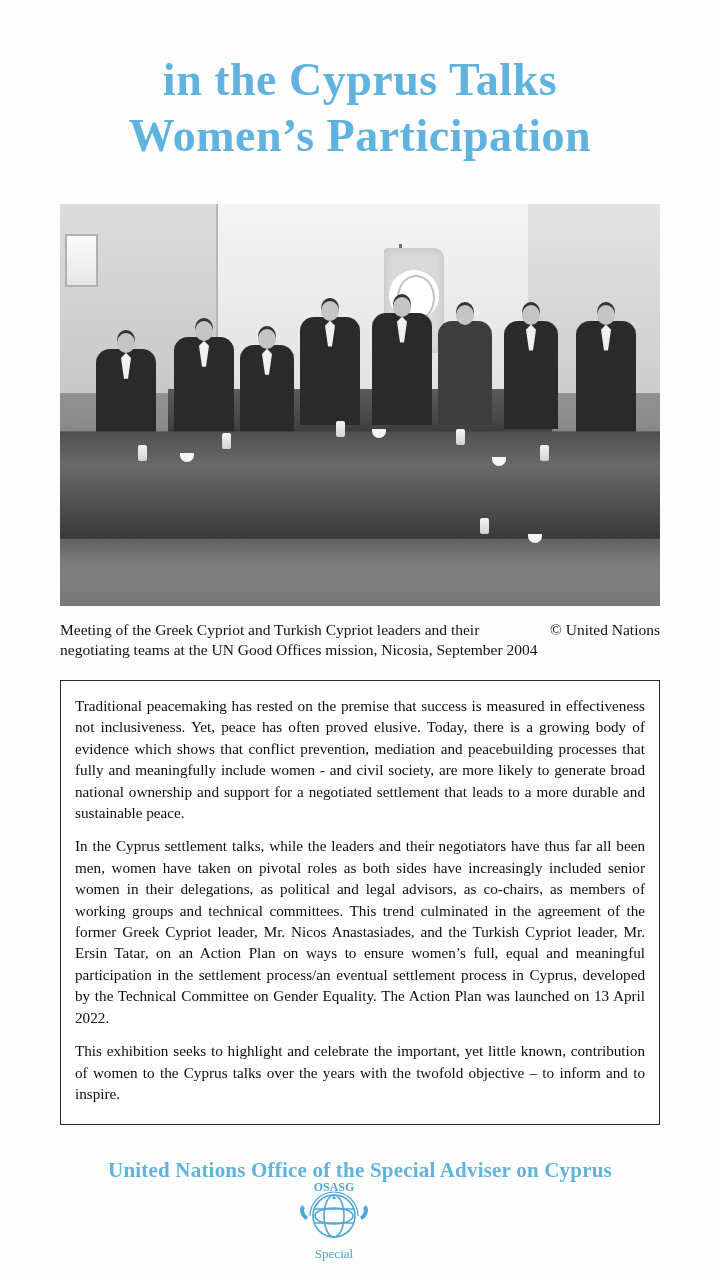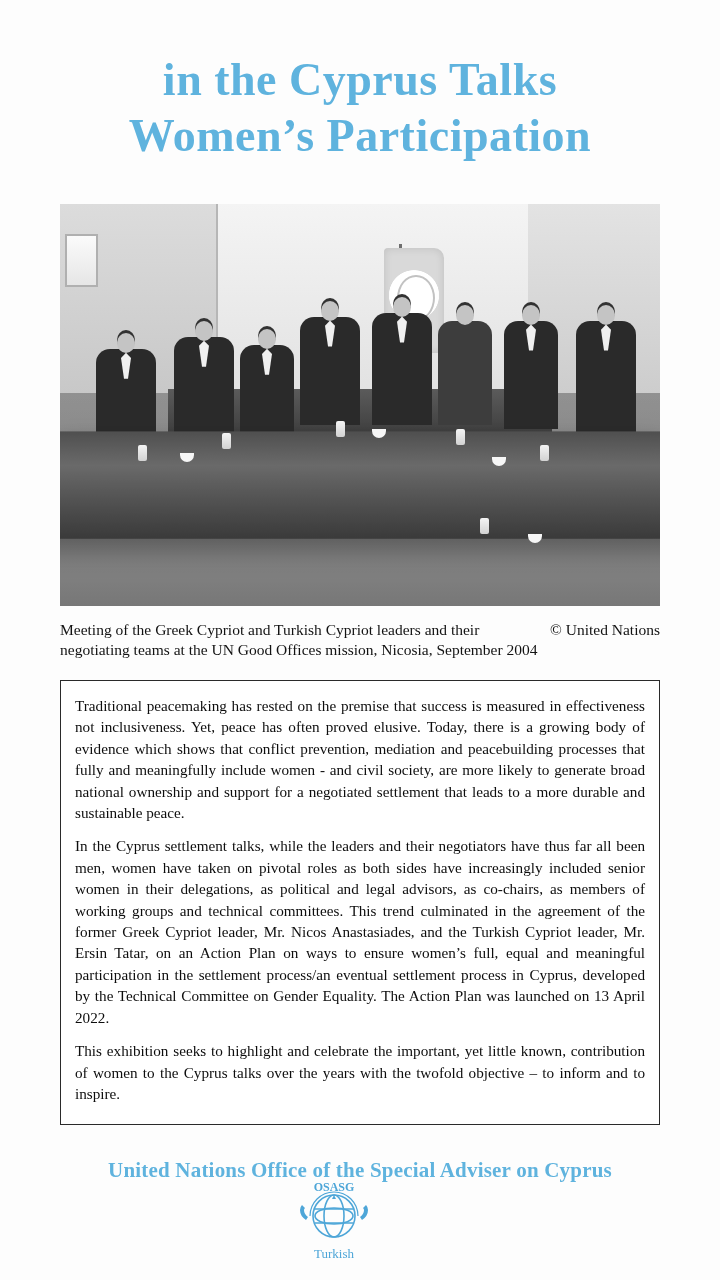--- a/index.html
+++ b/index.html
@@ -318,17 +318,17 @@
           <path d="M29 33 h38 M29 47 h38"></path>
           <path d="M24 40 a24 24 0 0 1 48 0" stroke-width="1.2"></path>
         </g>
         <g fill="#4ea6d8">
           <path d="M48 19 l2 4 -4 0 z"></path>
           <path d="M20 44 q-6 -4 -6 -10 q0 -3 2 -5 l3 3 q-1 1 -1 2 q0 4 4 7 z"></path>
           <path d="M76 44 q6 -4 6 -10 q0 -3 -2 -5 l-3 3 q1 1 1 2 q0 4 -4 7 z"></path>
         </g>
         <text x="48" y="15" text-anchor="middle" font-family="Liberation Serif, serif" font-size="12" font-weight="bold" fill="#4ea6d8">OSASG</text>
       </svg>
-      <div class="logo-cyprus">Turkish</div>
+      <div class="logo-cyprus">Special</div>
     </div>
   </div>
 
 </div>
 
 </body></html>

